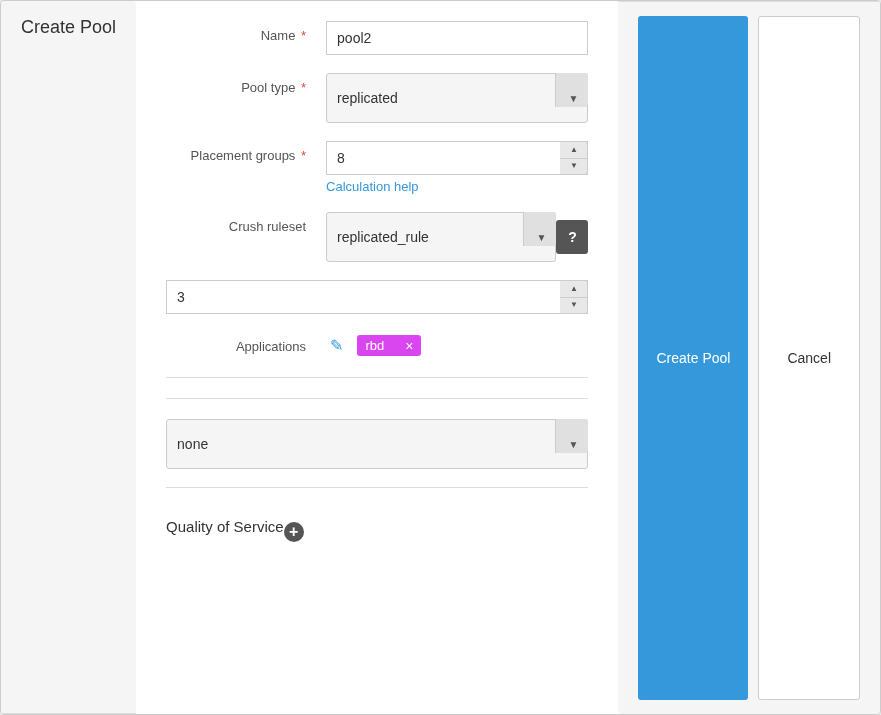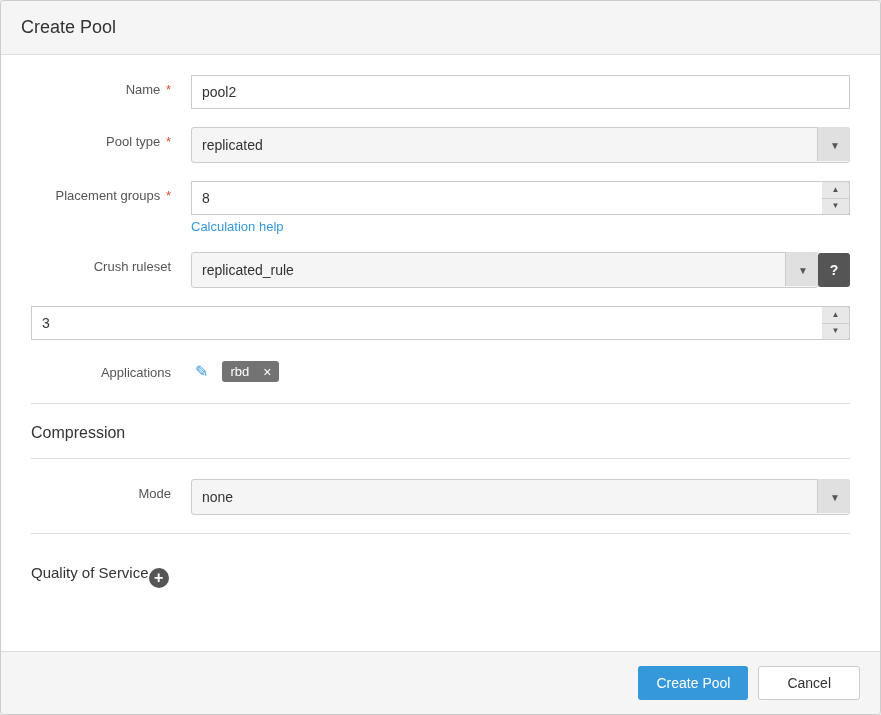--- a/index.html
+++ b/index.html
@@ -12,21 +12,21 @@
       justify-content: center;
       min-height: 100vh;
     }
     .dialog {
       width: 881px;
       min-height: 715px;
       background: #fff;
       border: 1px solid #ccc;
       border-radius: 4px;
       display: flex;
-      flex-direction: column;
+      flex-direction: row;
     }
     .dialog-header {
       background: #f5f5f5;
       border-bottom: 1px solid #ddd;
       padding: 16px 20px;
       border-radius: 4px 4px 0 0;
     }
     .dialog-header h2 {
       font-size: 18px;
       font-weight: normal;
@@ -69,21 +69,21 @@
       color: #333;
       background: #fff;
       outline: none;
     }
     .select-wrap {
       position: relative;
       width: 100%;
     }
     .select-wrap select {
       width: 100%;
-      height: 36px;
+      height: 50px;
       padding: 6px 30px 6px 10px;
       border: 1px solid #ccc;
       border-radius: 3px;
       font-size: 14px;
       color: #333;
       background: #f5f5f5;
       appearance: none;
       -webkit-appearance: none;
       outline: none;
       cursor: pointer;
@@ -188,26 +188,26 @@
       background: none;
       border: none;
       cursor: pointer;
       color: #3498db;
       font-size: 16px;
       padding: 4px;
     }
     .tag-badge {
       display: inline-flex;
       align-items: center;
-      background: #737373;
+      background: #d946ef;
       color: #fff;
       padding: 3px 8px;
       border-radius: 3px;
       font-size: 13px;
-      gap: 14px;
+      gap: 21px;
     }
     .tag-remove {
       cursor: pointer;
       font-size: 14px;
       color: #fff;
       background: none;
       border: none;
       padding: 0;
       line-height: 1;
     }
@@ -368,27 +368,23 @@
           <button class="edit-icon-btn">✎</button>
           <span class="tag-badge">
             <span>rbd</span>
             <button class="tag-remove">×</button>
           </span>
         </div>
       </div>
     </div>
 
     <hr class="section-divider">
-    <h3 class="section-title">Compression</h3>
     <hr class="section-divider">
 
     <div class="form-group">
-      <div class="form-label">
-        <span>Mode</span>
-      </div>
       <div class="form-control-wrap">
         <div class="select-wrap">
           <select>
             <option value="none" selected="">none</option>
             <option value="aggressive">aggressive</option>
             <option value="passive">passive</option>
             <option value="force">force</option>
           </select>
           <span class="select-arrow">▼</span>
         </div>

